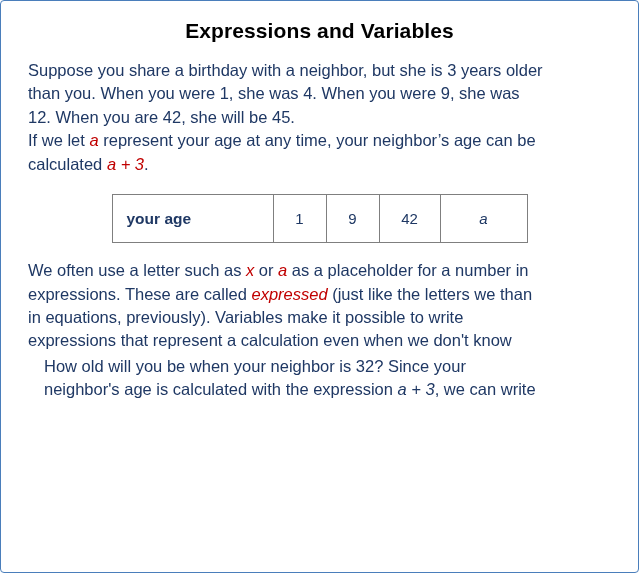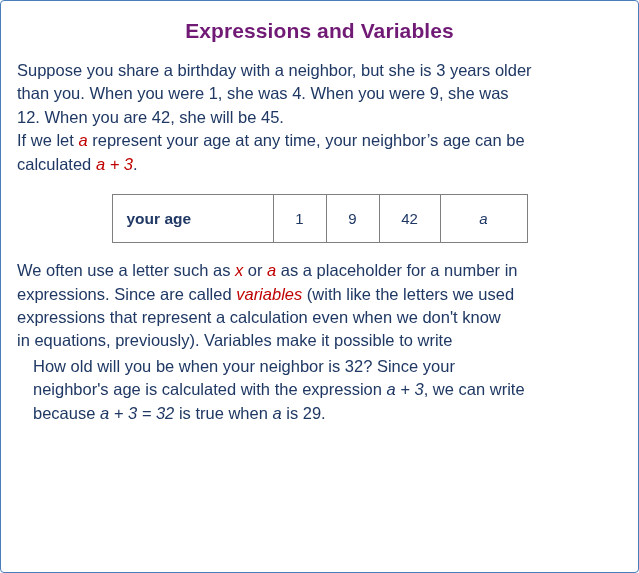--- a/index.html
+++ b/index.html
@@ -17,32 +17,32 @@
     width: 639px;
     height: 573px;
     box-sizing: border-box;
     border: 1px solid #4a7ebb;
     border-radius: 4px;
     background: #ffffff;
     overflow: hidden;
   }
   .title {
     text-align: center;
-    color: #701a75;
+    color: #000000;
     font-weight: bold;
     font-size: 21px;
     margin-top: 18px;
     margin-bottom: 16px;
     letter-spacing: 0.1px;
   }
   .para {
     color: #1f3864;
     font-size: 16.5px;
     line-height: 1.42;
-    margin: 0 0 0 0;
+    margin: 0 0 0 11px;
     padding: 0 18px 0 16px;
   }
   .para.intro {
     padding-right: 34px;
   }
   .para.second {
     padding-left: 16px;
     padding-right: 26px;
     margin-top: 7px;
   }
@@ -115,24 +115,23 @@
         <td class="num">9</td>
         <td class="num wide">42</td>
         <td class="expr">a</td>
       </tr>
     </tbody>
       </table>
   </div>
 
   <div class="para second">
     <div><span>We often use a letter such as </span><span class="red-i">x</span><span> or </span><span class="red-i">a</span><span> as a placeholder for a number in</span></div>
-    <div><span>expressions. Since are called </span><span class="red-i">variables</span><span> (with like the letters we used</span></div>
+    <div><span>expressions. These are called </span><span class="red-i">expressed</span><span> (just like the letters we than</span></div>
+    <div>in equations, previously). Variables make it possible to write</div>
     <div>expressions that represent a calculation even when we don't know</div>
-    <div>in equations, previously). Variables make it possible to write</div>
   </div>
 
   <div class="para third">
     <div>How old will you be when your neighbor is 32? Since your</div>
     <div><span>neighbor's age is calculated with the expression </span><span class="it">a + 3</span><span>, we can write</span></div>
-    <div><span>because  </span><span class="it">a + 3 = 32</span><span>  is true when </span><span class="it">a</span><span> is 29.</span></div>
   </div>
 
 </div>
 
 </body></html>

